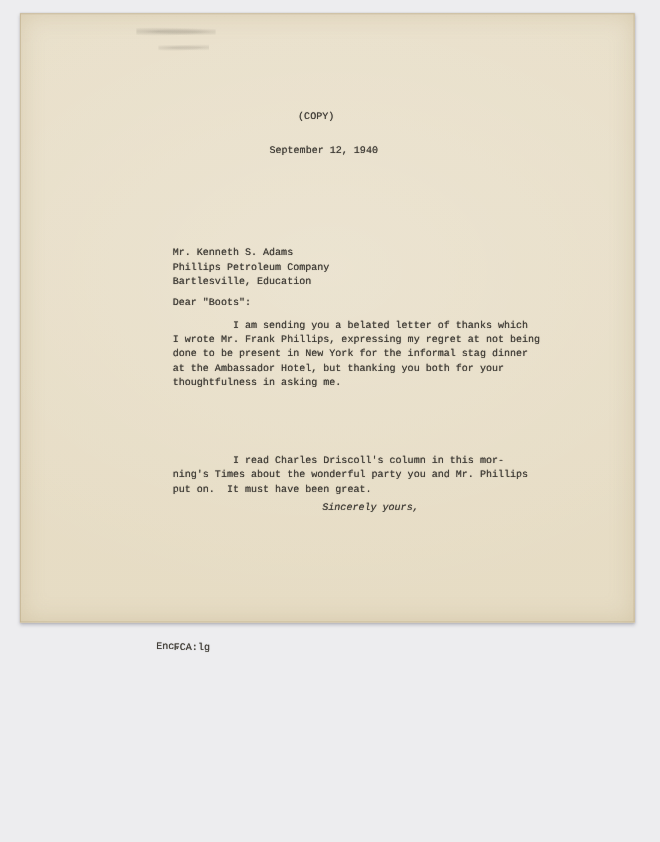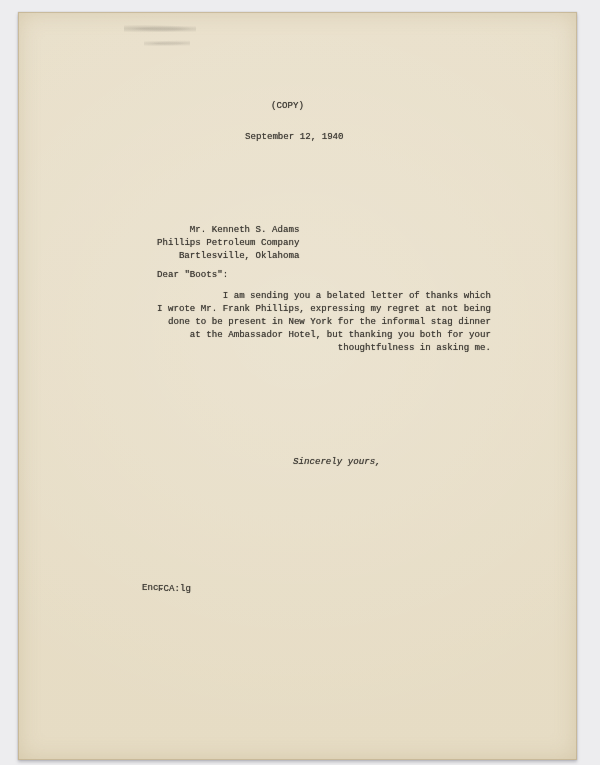--- a/index.html
+++ b/index.html
@@ -6,30 +6,29 @@
   body {
     width: 600px; height: 765px;
     background: #ededef;
     position: relative;
     overflow: hidden;
     font-family: "Liberation Sans", sans-serif;
   }
   .paper {
     position: absolute;
     left: 18px; top: 12px;
-    width: 559px; height: 748px;
+    width: 559px; height: 554px;
     background:
       radial-gradient(ellipse 130% 90% at 50% 42%, rgba(255,255,255,0.16), rgba(255,255,255,0) 62%),
       linear-gradient(#e9e0cb, #e6dcc4);
     box-shadow:
       inset 0 0 0 1px rgba(176,156,118,0.45),
       inset 0 0 22px rgba(166,142,96,0.28),
       0 2px 3px rgba(125,125,138,0.45),
       0 0 1px rgba(150,150,158,0.6);
-    text-align: right;
   }
   .tw {
     position: absolute;
     font-family: "Liberation Mono", "DejaVu Sans Mono", monospace;
     font-size: 9.15px;
     line-height: 12.9px;
     letter-spacing: 0;
     color: #403d37;
     white-space: pre;
     text-shadow: 0 0 0.7px rgba(64,60,52,0.8);
@@ -67,31 +66,34 @@
 
     <div class="smudge smudge-a"></div>
     <div class="smudge smudge-b"></div>
 
     <div class="tw copy">(COPY)</div>
 
     <div class="tw date">September 12, 1940</div>
 
     <div class="tw recipient">Mr. Kenneth S. Adams
 Phillips Petroleum Company
-Bartlesville, Oklahoma</div>
+Bartlesville, Education</div>
 
     <div class="tw salutation">Dear "Boots":</div>
 
     <div class="tw para1">          I am sending you a belated letter of thanks which
 I wrote Mr. Frank Phillips, expressing my regret at not being
 done to be present in New York for the informal stag dinner
 at the Ambassador Hotel, but thanking you both for your
 thoughtfulness in asking me.</div>
 
 
+    <div class="tw para3">          I read Charles Driscoll's column in this mor-
+ning's Times about the wonderful party you and Mr. Phillips
+put on.  It must have been great.</div>
 
     <div class="tw closing">Sincerely yours,</div>
 
 
     <div class="tw initials">FCA:lg</div>
 
     <div class="tw enclosure">Enc.</div>
 
   </div>
 </div>

